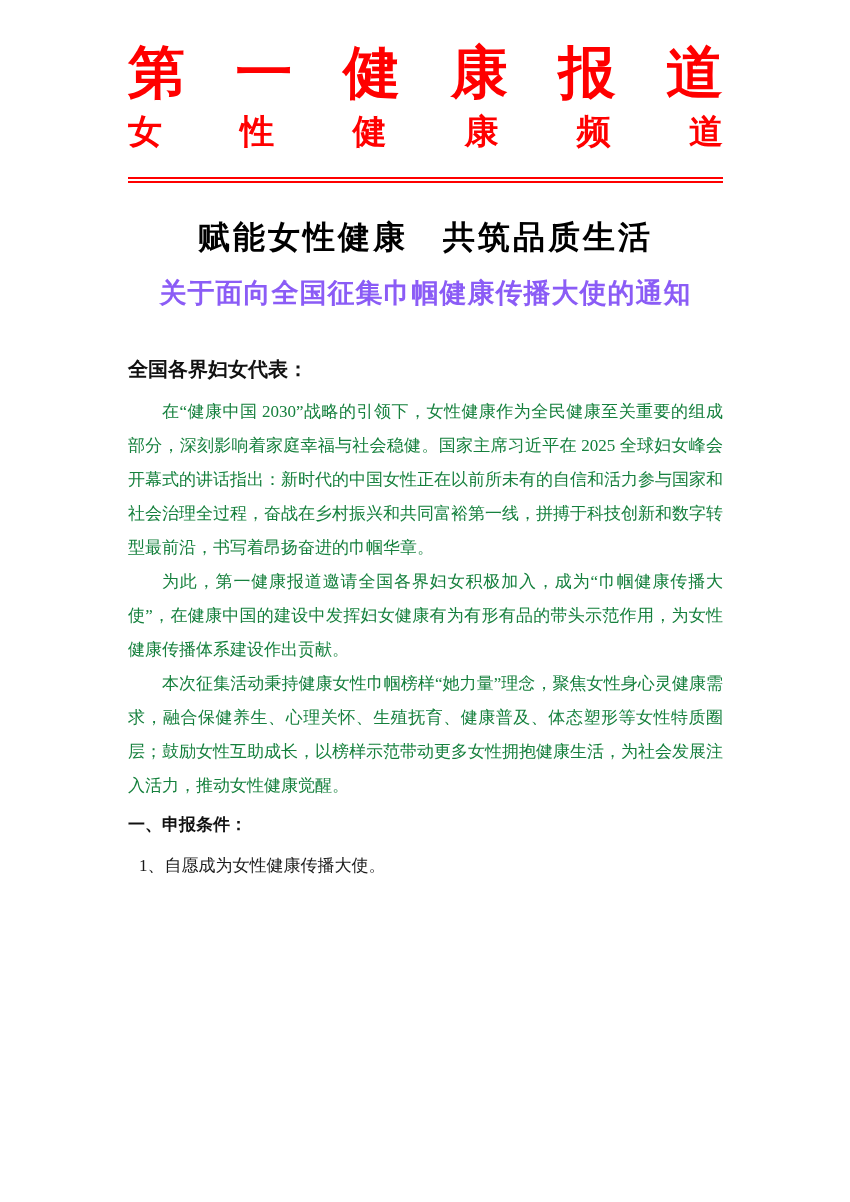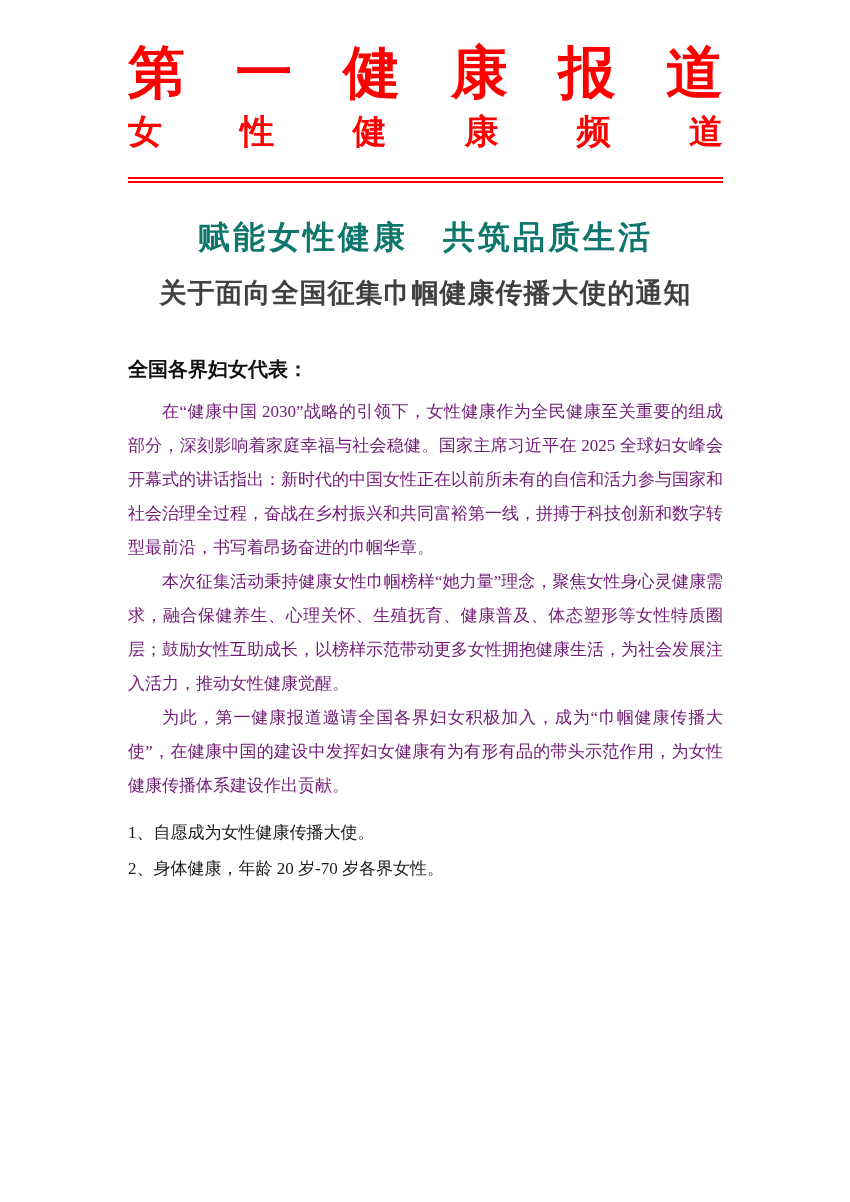--- a/index.html
+++ b/index.html
@@ -40,60 +40,60 @@
   }
 
   
   .slogan {
     margin-top:33px;
     text-align:center;
     font-size:32px;
     font-weight:bold;
     letter-spacing:3px;
     font-family:"Liberation Serif","DejaVu Serif",serif;
-    color:#0f766e;
+    color:#000000;
     white-space:nowrap;
   }
   .doc-title {
     margin:15px 0 0 0;
     text-align:center;
     font-size:27px;
     font-weight:bold;
     letter-spacing:1px;
     font-family:"Liberation Sans","DejaVu Sans",sans-serif;
-    color:#404040;
+    color:#8b5cf6;
     white-space:nowrap;
   }
 
   
   .salutation {
     margin:45px 0 0 0;
     font-size:20px;
     font-weight:bold;
     font-family:"Liberation Sans","DejaVu Sans",sans-serif;
     color:#111111;
   }
   .body-para {
     margin:0;
     font-size:17px;
     line-height:34px;
     text-align:justify;
     text-indent:2em;
-    color:#701a75;
+    color:#15803d;
   }
   .body-para.first { margin-top:12px; }
 
   .section-heading {
     margin:10px 0 0 0;
     font-size:17px;
     font-weight:bold;
     font-family:"Liberation Sans","DejaVu Sans",sans-serif;
     color:#111111;
   }
-  .req-list { margin:12px 0 0 0; padding:0; list-style:none; }
+  .req-list { margin:12px 0 0 11px; padding:0; list-style:none; }
   .req-item {
     font-size:17px;
     line-height:36px;
     color:#1a1a1a;
   }
 </style>
 </head>
 <body>
 
 <div class="page">
@@ -120,23 +120,23 @@
 
   <div class="slogan">赋能女性健康　共筑品质生活</div>
 
   <h1 class="doc-title">关于面向全国征集巾帼健康传播大使的通知</h1>
 
   <p class="salutation">全国各界妇女代表：</p>
 
   <p class="body-para first">在“健康中国 2030”战略的引领下，女性健康作为全民健康至关重要的组成部分，深刻影响着家庭幸福与社会稳健。国家主席习近平在 2025 全球妇女峰会开幕式的讲话指出：新时代的中国女性正在以前所未有的自信和活力参与国家和社会治理全过程，奋战在乡村振兴和共同富裕第一线，拼搏于科技创新和数字转型最前沿，书写着昂扬奋进的巾帼华章。</p>
 
 
+  <p class="body-para">为此，第一健康报道邀请全国各界妇女积极加入，成为“巾帼健康传播大使”，在健康中国的建设中发挥妇女健康有为有形有品的带头示范作用，为女性健康传播体系建设作出贡献。</p>
+
   <p class="body-para">本次征集活动秉持健康女性巾帼榜样“她力量”理念，聚焦女性身心灵健康需求，融合保健养生、心理关怀、生殖抚育、健康普及、体态塑形等女性特质圈层；鼓励女性互助成长，以榜样示范带动更多女性拥抱健康生活，为社会发展注入活力，推动女性健康觉醒。</p>
 
-  <p class="body-para">为此，第一健康报道邀请全国各界妇女积极加入，成为“巾帼健康传播大使”，在健康中国的建设中发挥妇女健康有为有形有品的带头示范作用，为女性健康传播体系建设作出贡献。</p>
-
+  <h2 class="section-heading">一、申报条件：</h2>
 
   <ul class="req-list">
     <li class="req-item">1、自愿成为女性健康传播大使。</li>
-    <li class="req-item">2、身体健康，年龄 20 岁-70 岁各界女性。</li>
   </ul>
 
 </div>
 
 </body></html>

